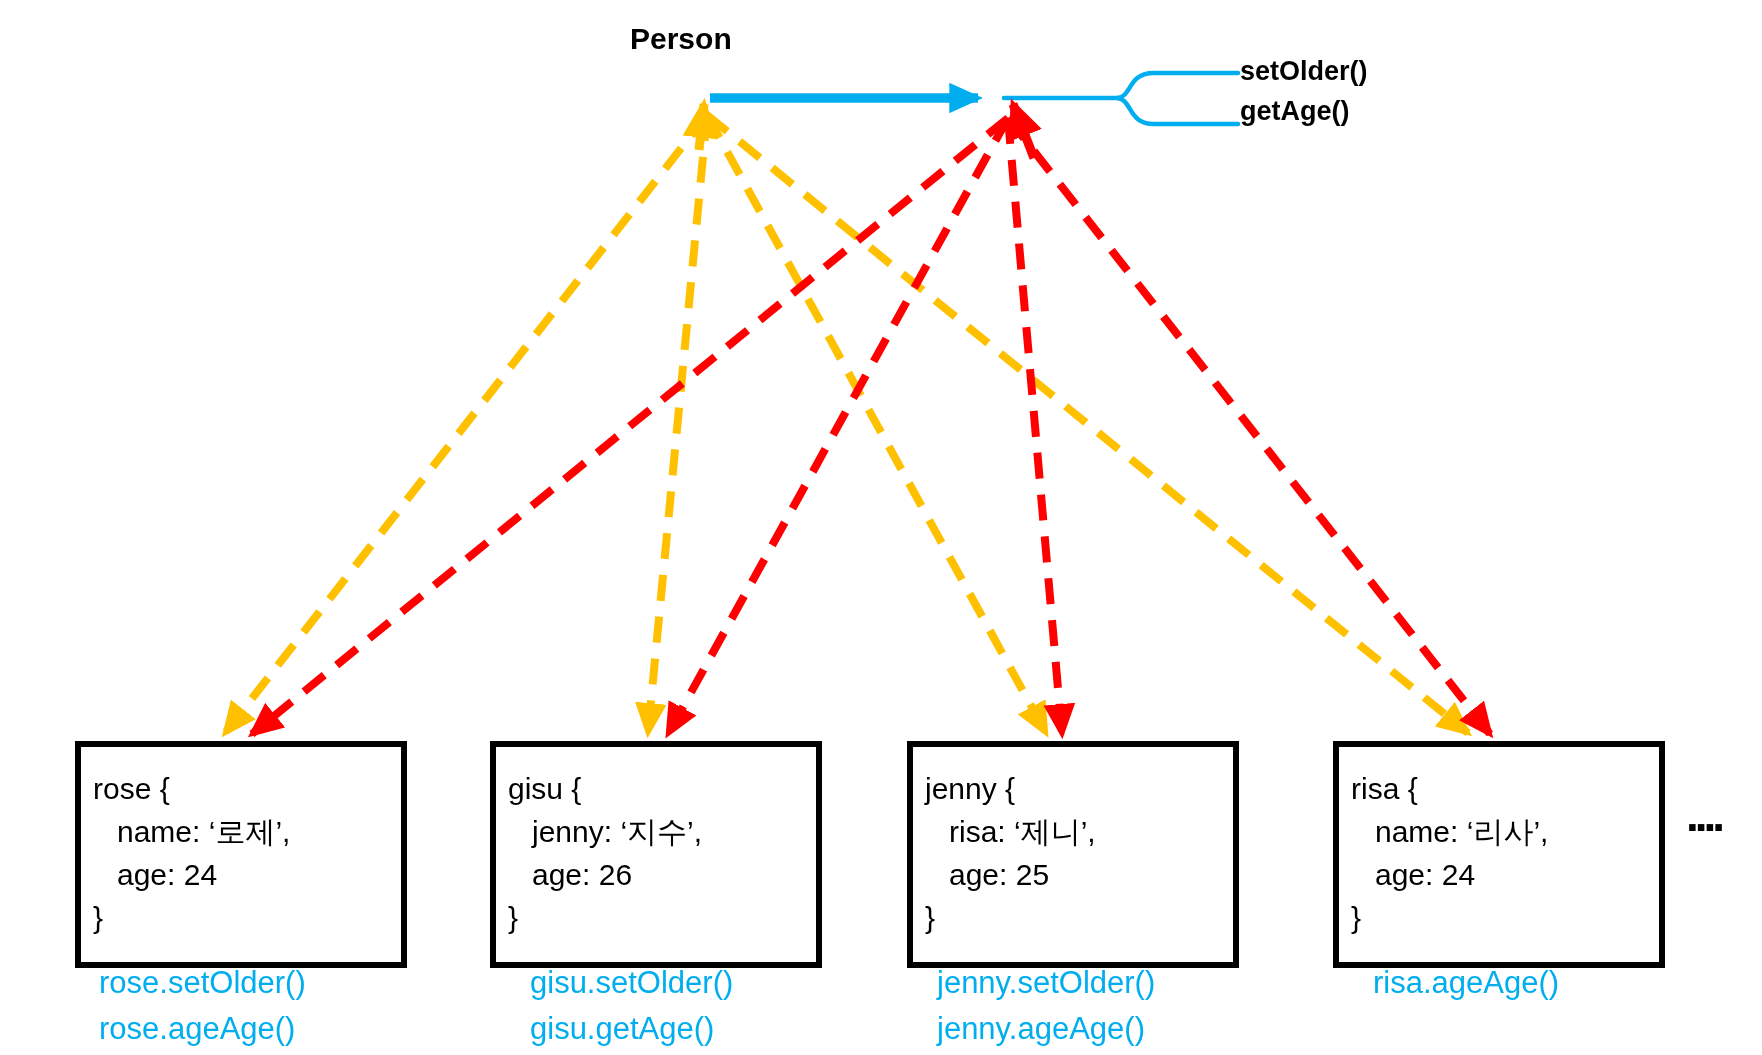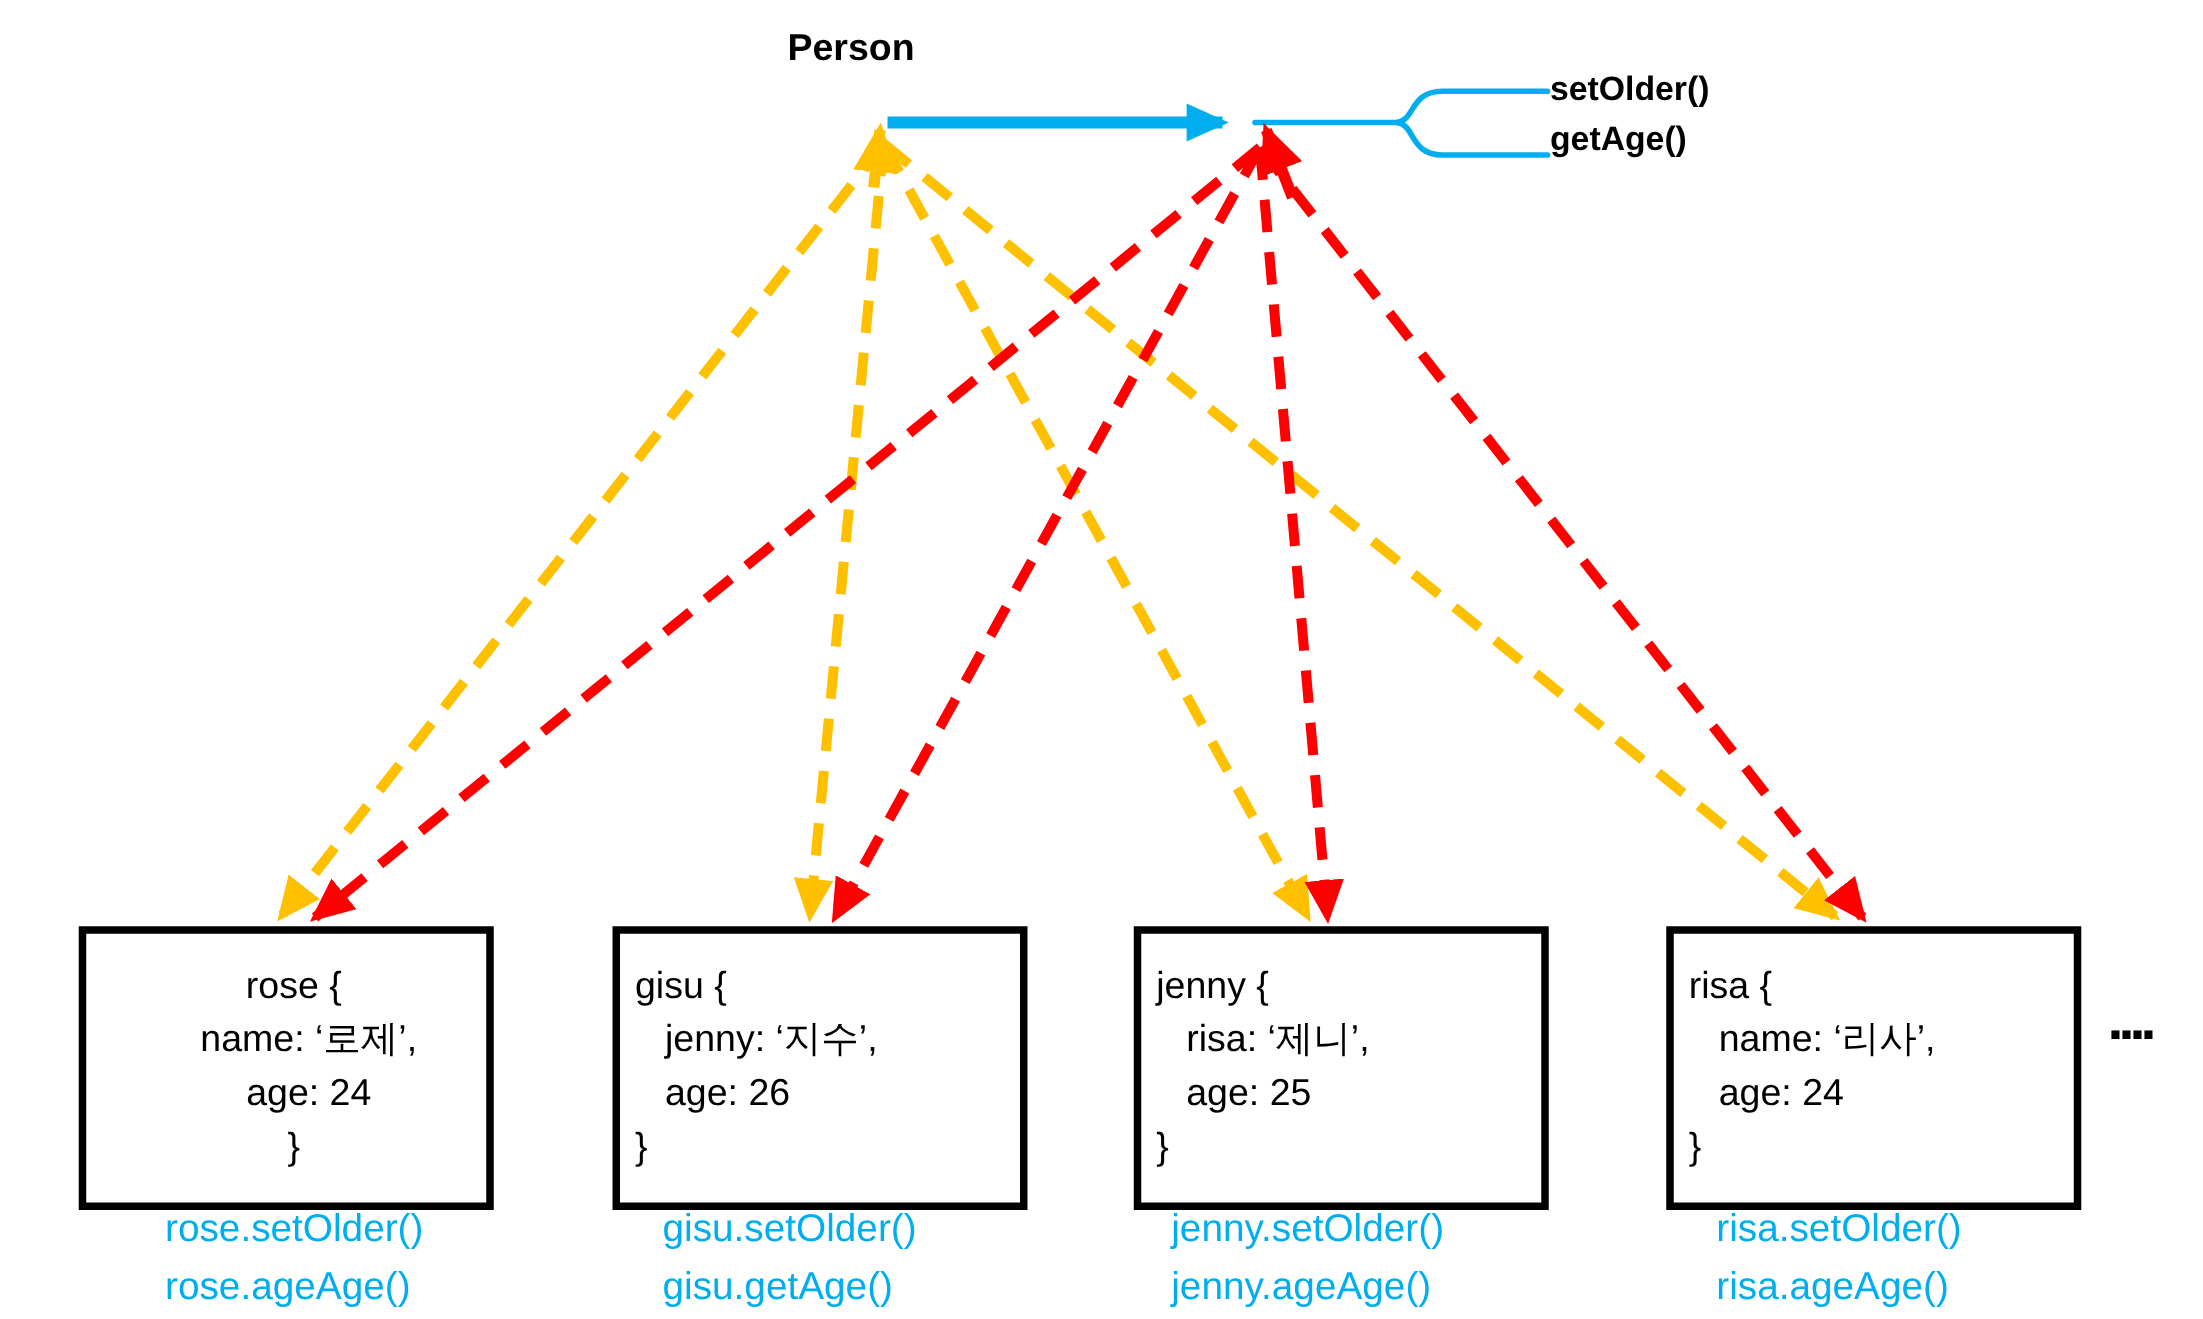--- a/index.html
+++ b/index.html
@@ -94,21 +94,21 @@
 
     <line class="y-stroke" x1="699" y1="150" x2="704" y2="104" stroke-width="9" marker-end="url(#mY)"></line>
     <line class="r-stroke" x1="1034" y1="158" x2="1013" y2="104" stroke-width="9" marker-end="url(#mR)"></line>
   </svg>
 
   <div class="person-label">Person</div>
 
   <div class="method-label m1">setOlder()</div>
   <div class="method-label m2">getAge()</div>
 
-  <div class="obj-box" style="left:63px;text-align:center;">
+  <div class="obj-box" style="left:75px;">
     <div class="obj-line">rose {</div>
     <div class="obj-line indent">name: ‘로제’,</div>
     <div class="obj-line indent">age: 24</div>
     <div class="obj-line">}</div>
   </div>
   <div class="obj-box" style="left:490px;">
     <div class="obj-line">gisu {</div>
     <div class="obj-line indent">jenny: ‘지수’,</div>
     <div class="obj-line indent">age: 26</div>
     <div class="obj-line">}</div>
@@ -119,31 +119,30 @@
     <div class="obj-line indent">age: 25</div>
     <div class="obj-line">}</div>
   </div>
   <div class="obj-box" style="left:1333px;">
     <div class="obj-line">risa {</div>
     <div class="obj-line indent">name: ‘리사’,</div>
     <div class="obj-line indent">age: 24</div>
     <div class="obj-line">}</div>
   </div>
 
-  <div class="calls" style="left:132px;">
+  <div class="calls" style="left:99px;">
     <div>rose.setOlder()</div>
     <div>rose.ageAge()</div>
   </div>
   <div class="calls" style="left:530px;">
     <div>gisu.setOlder()</div>
     <div>gisu.getAge()</div>
   </div>
   <div class="calls" style="left:937px;">
     <div>jenny.setOlder()</div>
     <div>jenny.ageAge()</div>
   </div>
   <div class="calls" style="left:1373px;">
-    <div>risa.setOlder()</div>
     <div>risa.ageAge()</div>
   </div>
 
   <div class="ellipsis">....</div>
 </div>
 
 </body></html>

